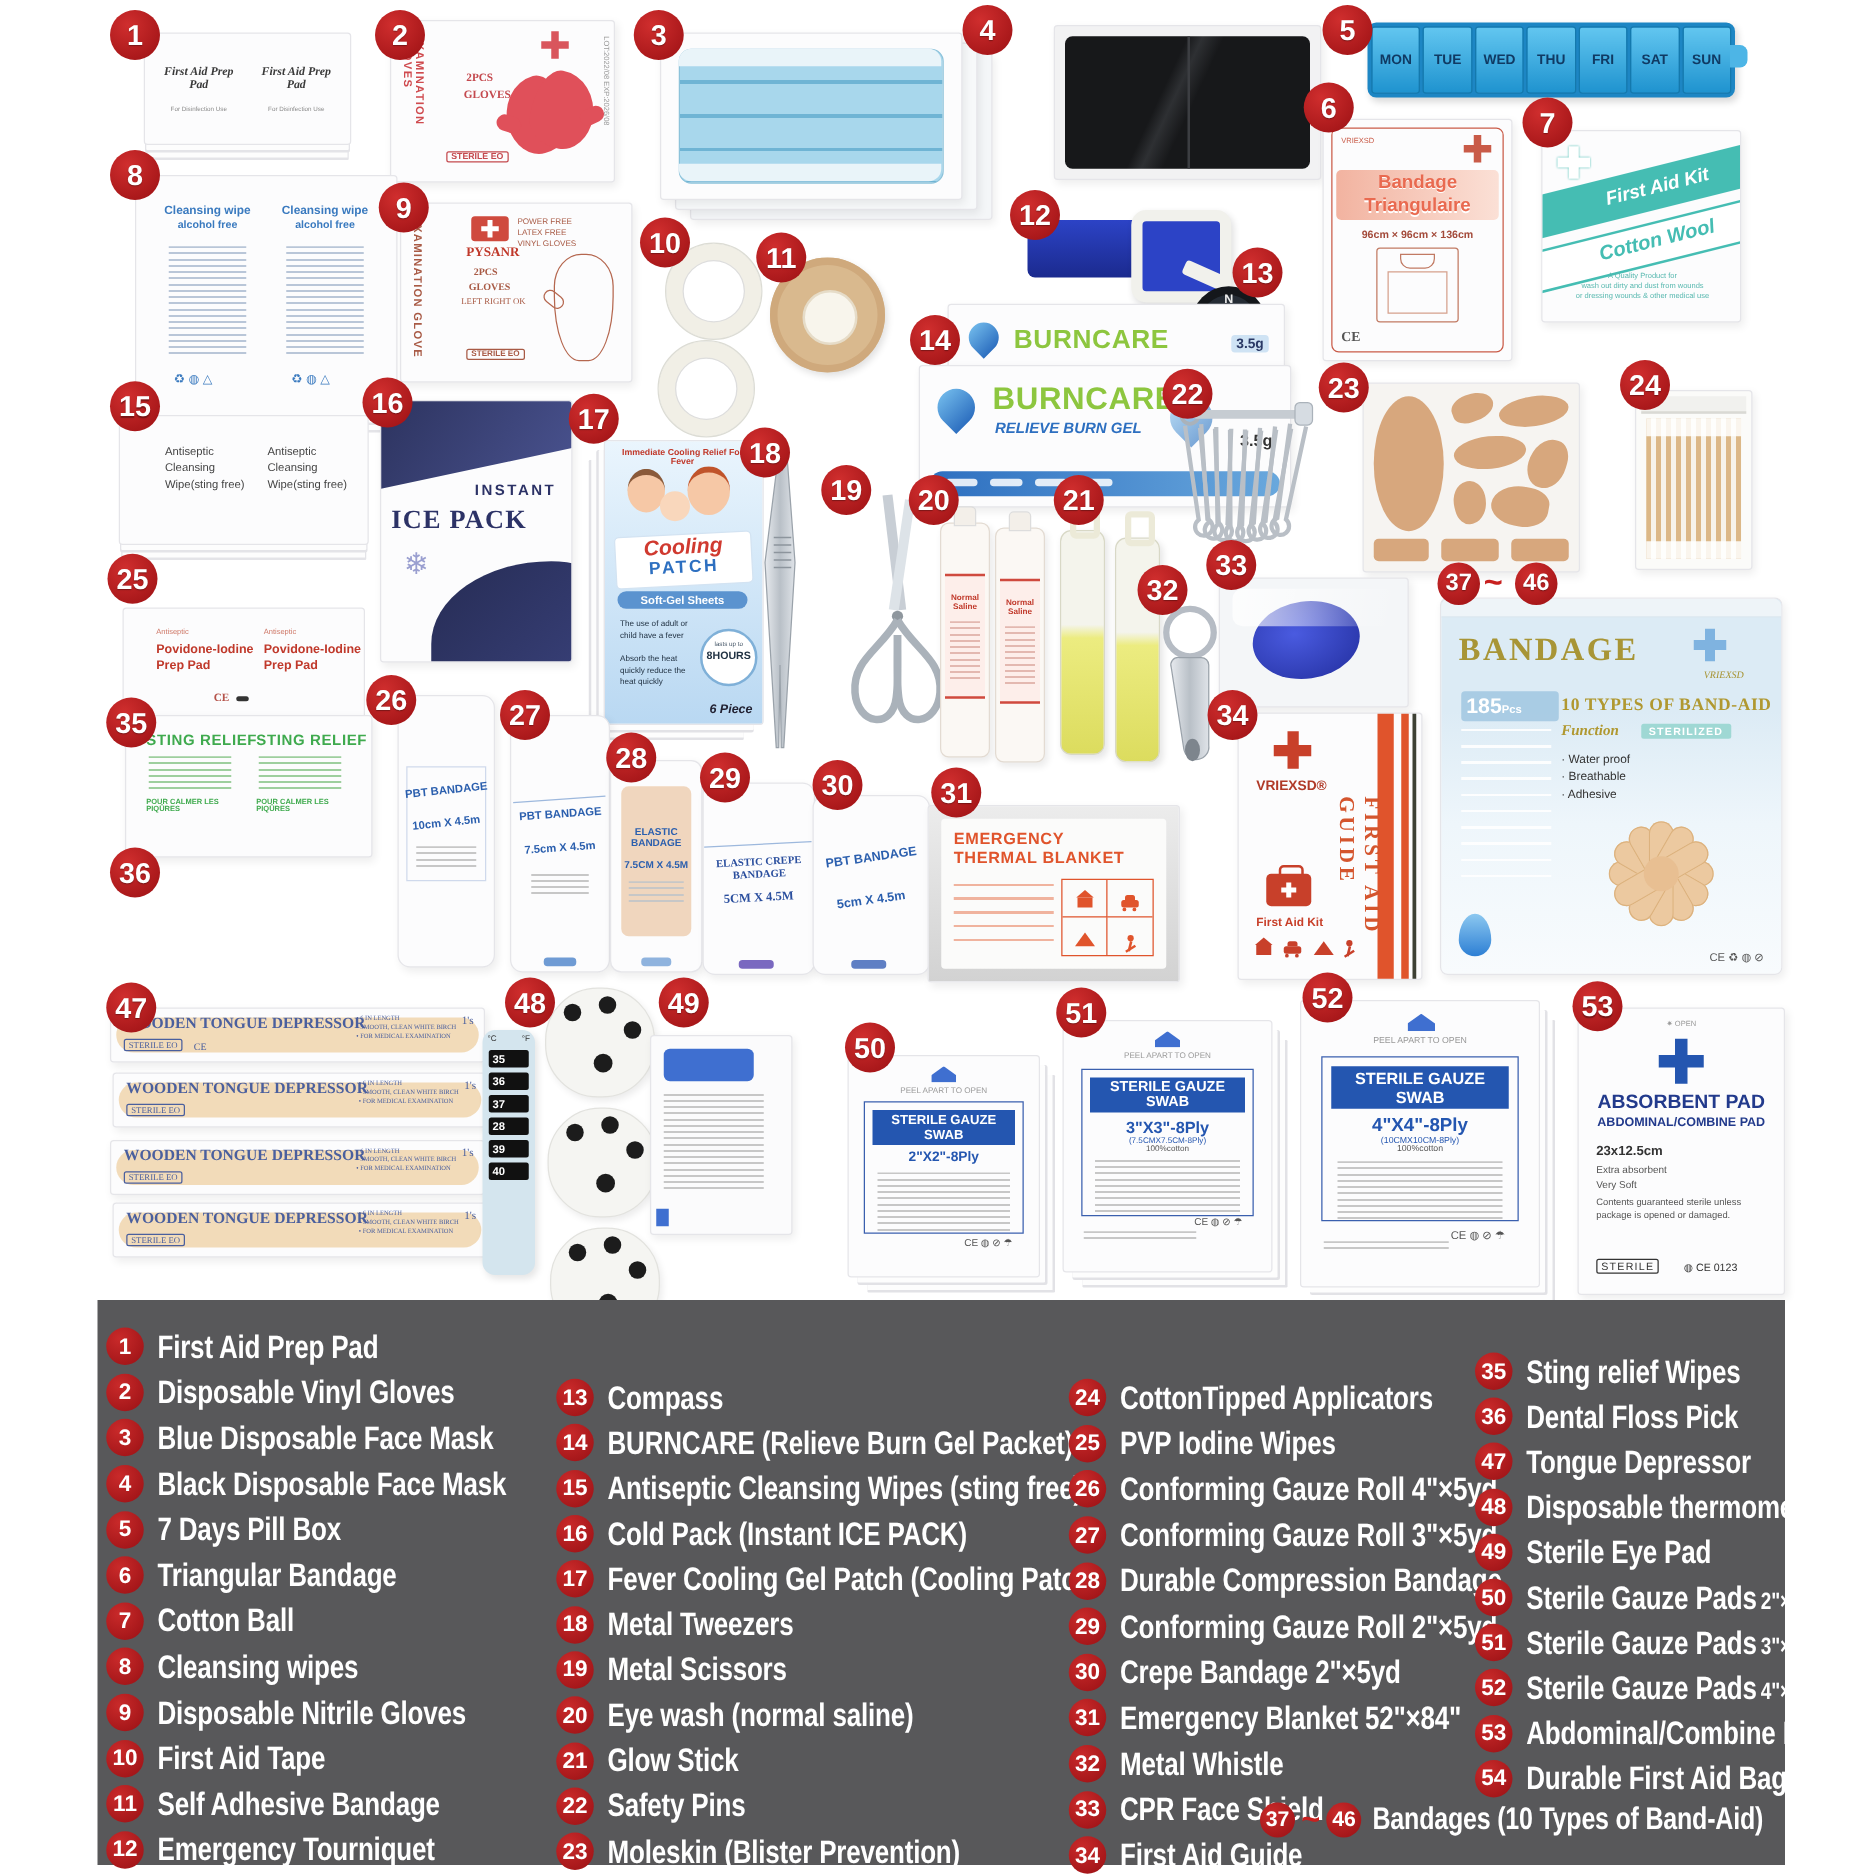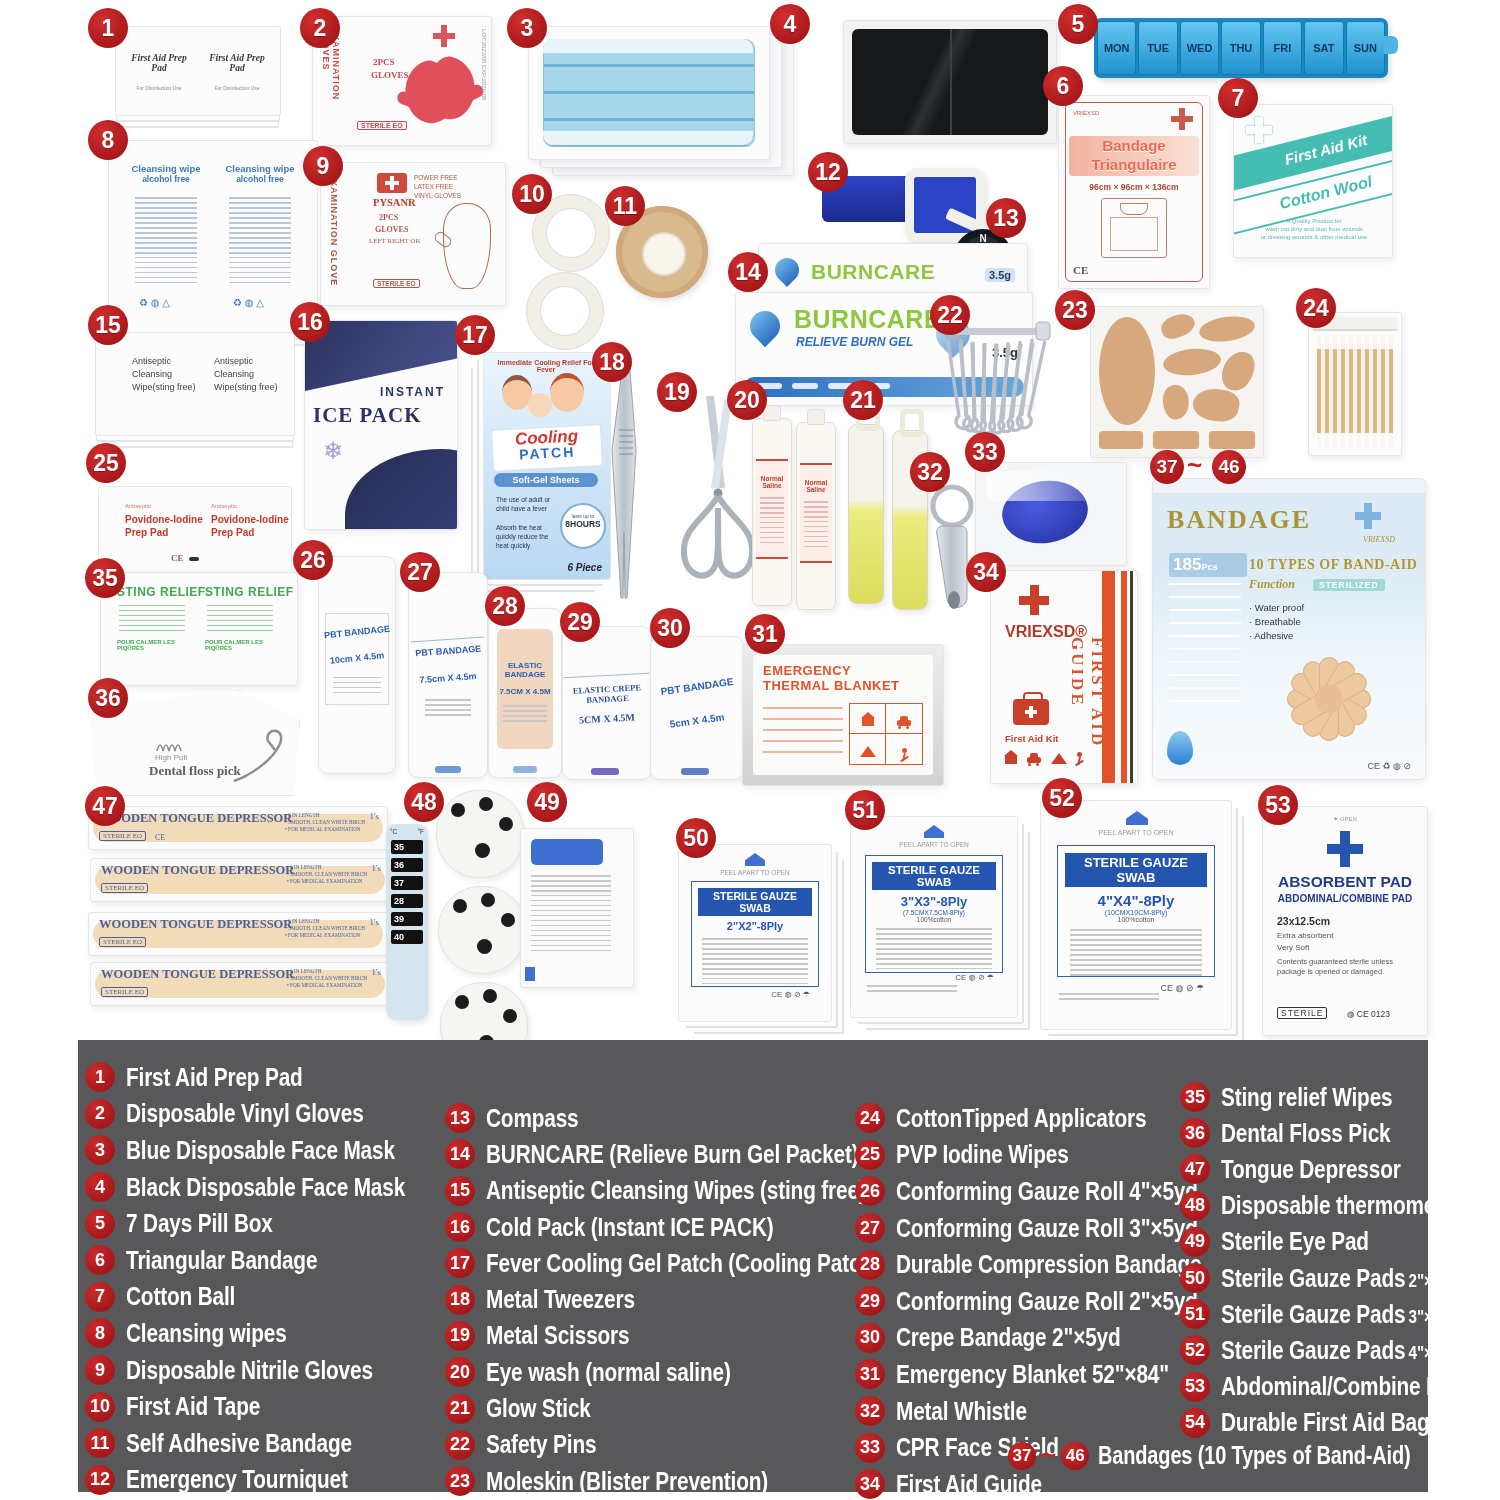--- a/index.html
+++ b/index.html
@@ -392,30 +392,20 @@
   <div class="pk" style="left:100px;top:572px;width:196px;height:112px">
     <div class="abs" style="left:16px;top:12px;font-size:12px;font-weight:700;color:#3faa4e;letter-spacing:.5px">STING RELIEF</div>
     <div class="abs lines-grn" style="left:18px;top:32px;width:66px;height:28px"></div>
     <div class="abs" style="left:16px;top:66px;width:80px;font-size:6px;font-weight:700;color:#3faa4e">POUR CALMER LES PIQÛRES</div>
     <div class="abs" style="left:104px;top:12px;font-size:12px;font-weight:700;color:#3faa4e;letter-spacing:.5px">STING RELIEF</div>
     <div class="abs lines-grn" style="left:106px;top:32px;width:66px;height:28px"></div>
     <div class="abs" style="left:104px;top:66px;width:80px;font-size:6px;font-weight:700;color:#3faa4e">POUR CALMER LES PIQÛRES</div>
   </div>
 
   <div class="bdg" style="left:88px;top:678px">36</div>
-  <div class="pk" style="left:88px;top:690px;width:210px;height:104px;clip-path:polygon(0 16%,72% 0,100% 28%,97% 100%,4% 100%)">
-    <svg class="abs" style="left:66px;top:48px" width="30" height="14" viewBox="0 0 30 14">
-      <path d="M2 12 q3 -12 6 0 q3 -12 6 0 q3 -12 6 0 q3 -12 6 0" fill="none" stroke="#8a8f94" stroke-width="1.6"></path>
-    </svg>
-    <div class="abs" style="left:66px;top:62px;font-size:8px;color:#8a8f94">High Pull</div>
-    <div class="abs ser" style="left:60px;top:72px;font-size:13px;font-weight:700;color:#5a5f64">Dental floss pick</div>
-    <svg class="abs" style="left:140px;top:36px" width="70" height="58" viewBox="0 0 70 58">
-      <path d="M5 54 C22 48 42 34 50 19 C54 11 52 5 47 4 C41 3 37 8 39 14 l7 9" fill="none" stroke="#8a8f94" stroke-width="2.5"></path>
-    </svg>
-  </div>
 
   <div class="bdg" style="left:293px;top:540px">26</div>
   <div class="pk" style="left:318px;top:556px;width:76px;height:216px;border-radius:10px">
     <div class="abs" style="left:6px;top:56px;width:62px;height:90px;border:1px solid #cfd9ec"></div>
     <div class="abs" style="left:2px;top:70px;width:72px;font-size:9px;font-weight:700;color:#2b5fae;text-align:center;transform:rotate(-6deg)">PBT BANDAGE</div>
     <div class="abs" style="left:2px;top:96px;width:72px;font-size:9px;font-weight:700;color:#2b5fae;text-align:center;transform:rotate(-6deg)">10cm X 4.5m</div>
     <div class="abs lines-g" style="left:14px;top:120px;width:48px;height:18px"></div>
   </div>
   <div class="bdg" style="left:400px;top:552px">27</div>
   <div class="pk" style="left:408px;top:572px;width:78px;height:204px;border-radius:10px">
@@ -480,21 +470,21 @@
     <div class="abs" style="left:26px;top:18px;width:86px;height:62px;background:radial-gradient(ellipse at 40% 40%,#4a5be0,#222e9e);border-radius:50%;transform:rotate(-8deg)"></div>
     <div class="abs" style="left:10px;top:8px;width:130px;height:30px;background:linear-gradient(100deg,rgba(255,255,255,.8),rgba(255,255,255,0));border-radius:8px"></div>
   </div>
 
   <div class="bdg" style="left:966px;top:552px">34</div>
   <div class="pk" style="left:990px;top:570px;width:146px;height:212px">
     <div class="abs" style="right:22px;top:0;width:13px;height:100%;background:#e0542c"></div>
     <div class="abs" style="right:10px;top:0;width:6px;height:100%;background:#e0542c"></div>
     <div class="abs" style="right:4px;top:0;width:3px;height:100%;background:#3d4034"></div>
     <div class="plus" style="left:28px;top:14px;width:30px;height:30px;color:#c8402a"></div>
-    <div class="abs" style="left:14px;top:52px;font-size:16px;font-weight:700;color:#b03a28">VRIEXSD®</div>
+    <div class="abs" style="left:14px;top:52px;font-size:11px;font-weight:700;color:#b03a28">VRIEXSD®</div>
     <div class="abs vt ser" style="left:76px;top:66px;height:140px;font-size:17px;font-weight:700;letter-spacing:3px;color:#d4552e">FIRST AID GUIDE</div>
     <div class="abs" style="left:22px;top:128px;width:36px;height:26px;background:#c8402a;border-radius:4px">
       <div class="abs" style="left:10px;top:-7px;width:16px;height:10px;border:2.5px solid #c8402a;border-radius:4px 4px 0 0"></div>
       <div class="plus" style="left:12px;top:7px;width:12px;height:12px;color:#fff"></div>
     </div>
     <div class="abs" style="left:14px;top:162px;font-size:9.5px;font-weight:700;color:#c8402a">First Aid Kit</div>
     <div class="abs" style="left:14px;top:178px;color:#c8402a;display:flex;gap:10px">
       <span class="mih"></span>
         <span class="mic"></span>
         <span class="mit"></span>

